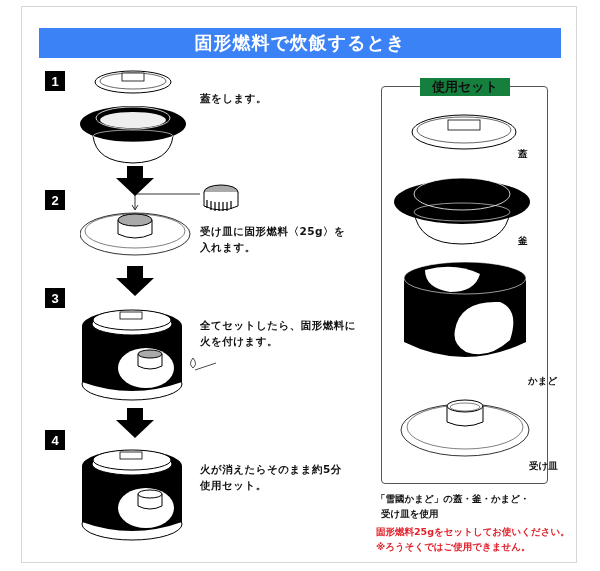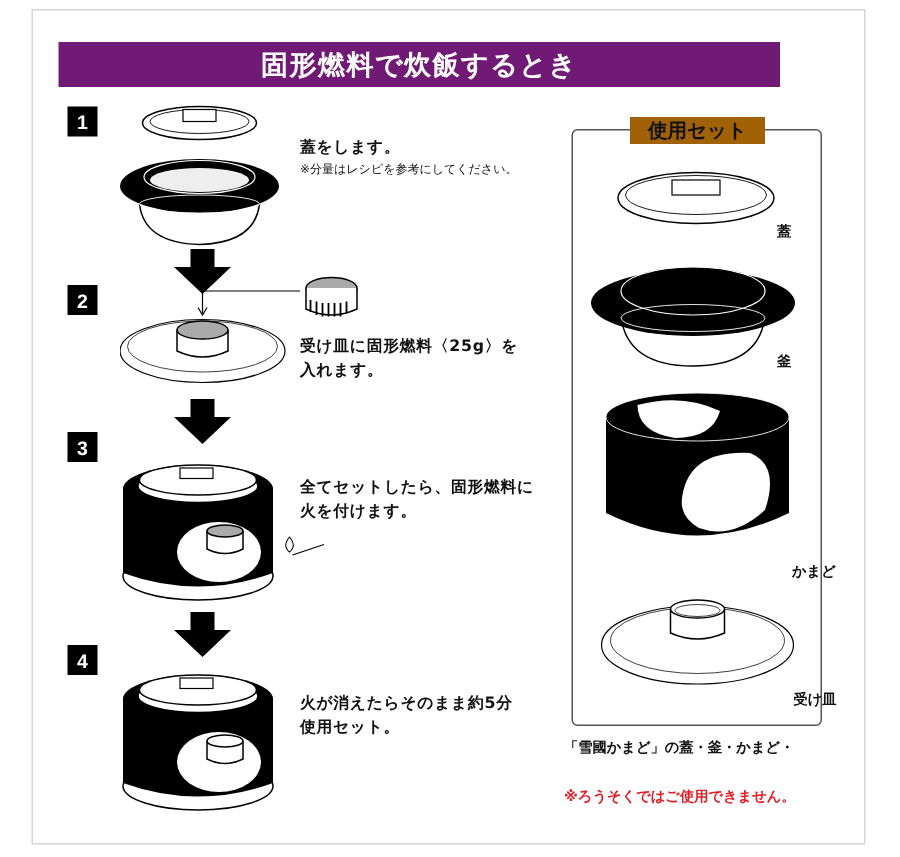--- a/index.html
+++ b/index.html
@@ -1,34 +1,34 @@
 <!DOCTYPE html>
 <html><head>
 <meta charset="utf-8">
 <style>
   * { box-sizing: border-box; margin: 0; padding: 0; }
   html, body { width: 600px; height: 571px; background: #ffffff; overflow: hidden; }
   body { position: relative; font-family: "DejaVu Sans", sans-serif; color: #111; }
 
   .frame { position: absolute; left: 21px; top: 6px; width: 556px; height: 557px; border: 1px solid #d6d6d6; }
 
-  .title-bar { position: absolute; left: 39px; top: 28px; width: 481px; height: 30px; background: #701a75; color: #fff;
+  .title-bar { position: absolute; left: 39px; top: 28px; width: 522px; height: 30px; background: #3b82f6; color: #fff;
     font-weight: bold; font-size: 18px; letter-spacing: 1px; display: flex; align-items: center; justify-content: center; }
 
   .step-num { position: absolute; width: 20px; height: 20px; background: #000; color: #fff; font-weight: bold;
     font-size: 13px; display: flex; align-items: center; justify-content: center; font-family: "Liberation Sans", sans-serif; }
 
   .step-text { position: absolute; font-size: 10.5px; font-weight: bold; line-height: 16px; letter-spacing: 0.5px; }
   .step-note { font-size: 8px; font-weight: normal; line-height: 14px; letter-spacing: 0; }
 
   .illus { position: absolute; }
   .arrow { position: absolute; }
 
   .set-box { position: absolute; left: 381px; top: 86px; width: 167px; height: 398px; border: 1px solid #555; border-radius: 4px; }
-  .set-title { position: absolute; left: 420px; top: 78px; width: 90px; text-align: center; background: #a16207; font-weight: bold; font-size: 13px; }
+  .set-title { position: absolute; left: 420px; top: 78px; width: 90px; text-align: center; background: #15803d; font-weight: bold; font-size: 13px; }
   .part-label { position: absolute; font-size: 9.5px; font-weight: bold; }
 
   .caption { position: absolute; left: 376px; top: 491px; font-size: 9.5px; font-weight: bold; line-height: 15px; }
   .warn { position: absolute; left: 376px; top: 524px; font-size: 9.5px; font-weight: bold; line-height: 15px; }
 </style>
 </head>
 <body>
 
 <div class="frame"></div>
 
@@ -40,21 +40,20 @@
   <ellipse cx="55" cy="13" rx="33" ry="8" fill="none" stroke="#000" stroke-width="0.6"></ellipse>
   <rect x="44" y="5" width="22" height="8" fill="#fff" stroke="#000" stroke-width="0.8"></rect>
   <path d="M15 68 Q18 94 55 95 Q92 94 95 68" fill="#fff" stroke="#000" stroke-width="1"></path>
   <ellipse cx="55" cy="56" rx="53" ry="18" fill="#000"></ellipse>
   <ellipse cx="55" cy="50" rx="37" ry="11" fill="#000" stroke="#fff" stroke-width="0.8"></ellipse>
   <ellipse cx="55" cy="52" rx="33" ry="8" fill="#eee"></ellipse>
   <ellipse cx="55" cy="68" rx="40" ry="6" fill="none" stroke="#fff" stroke-width="0.6"></ellipse>
 </svg>
 <div class="step-text" style="left:200px;top:90px;">
   <div>蓋をします。</div>
-  <div class="step-note">※分量はレシピを参考にしてください。</div>
 </div>
 
 <svg class="arrow" style="left:116px;top:166px;" width="38" height="30">
   <polygon points="11,0 27,0 27,12 38,12 19,30 0,12 11,12" fill="#000"></polygon>
 </svg>
 
 <div class="step-num" style="left:45px;top:190px;">2</div>
 <svg class="illus" style="left:80px;top:182px;" width="200" height="82">
   <polyline points="120,12 55,12 55,27" fill="none" stroke="#000" stroke-width="0.8"></polyline>
   <polyline points="52,23 55,28 58,23" fill="none" stroke="#000" stroke-width="0.8"></polyline>
@@ -145,16 +144,18 @@
   <ellipse cx="67" cy="38" rx="64" ry="26" fill="#fff" stroke="#000" stroke-width="0.8"></ellipse>
   <ellipse cx="67" cy="35" rx="58" ry="22" fill="none" stroke="#000" stroke-width="0.5"></ellipse>
   <path d="M49 14 L49 30 Q67 38 85 30 L85 14" fill="#fff" stroke="#000"></path>
   <ellipse cx="67" cy="14" rx="18" ry="6" fill="#fff" stroke="#000"></ellipse>
   <ellipse cx="67" cy="15" rx="15" ry="4" fill="none" stroke="#000" stroke-width="0.5"></ellipse>
 </svg>
 <div class="part-label" style="left:529px;top:460px;">受け皿</div>
 
 <div class="caption">
   <div>「雪國かまど」の蓋・釜・かまど・</div>
+  <div style="padding-left:5px;">受け皿を使用</div>
 </div>
 <div class="warn" style="color:#e0202a;">
+  <div>固形燃料25gをセットしてお使いください。</div>
   <div>※ろうそくではご使用できません。</div>
 </div>
 
 </body></html>

